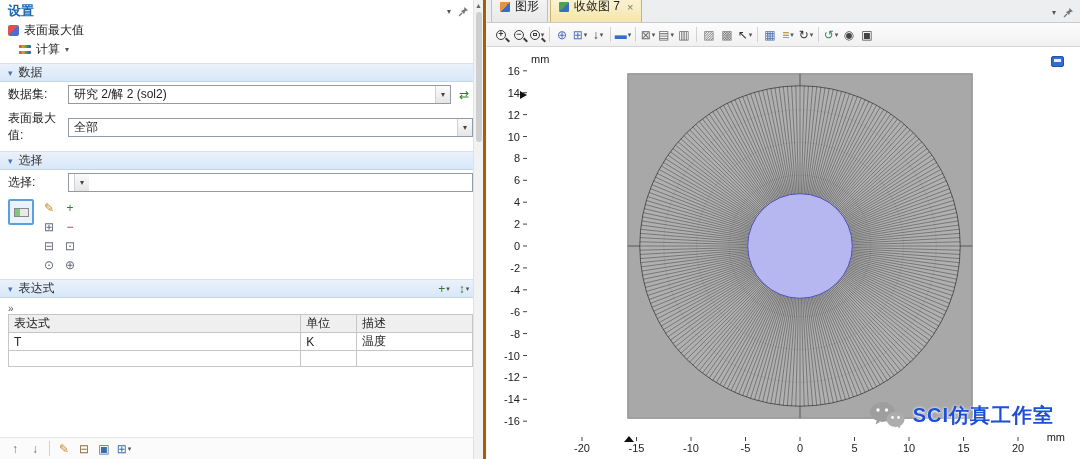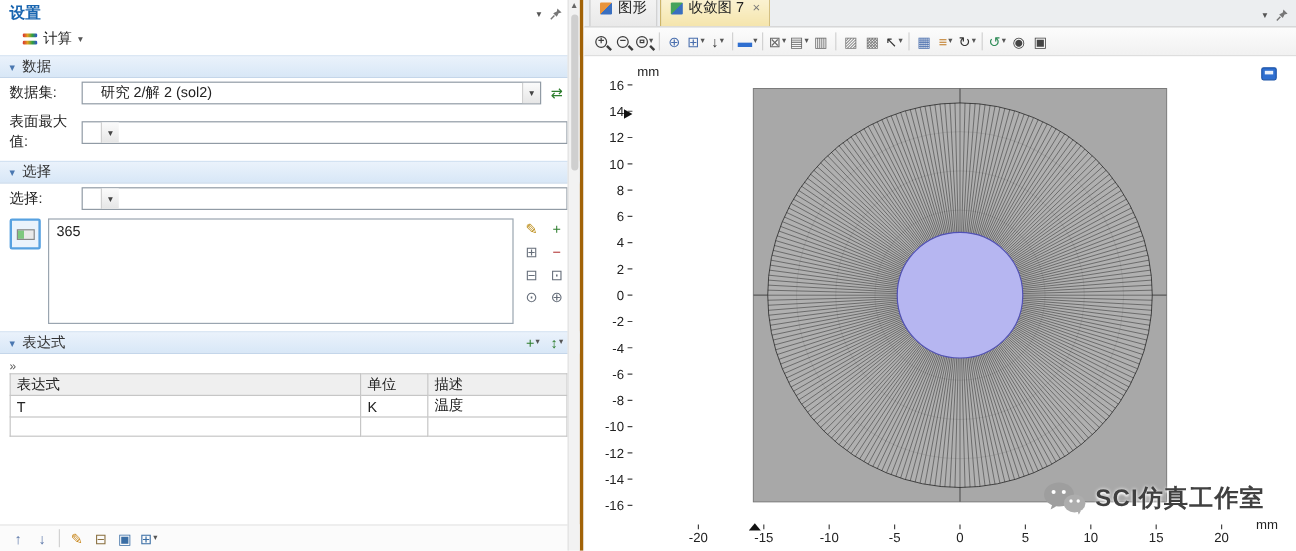--- a/index.html
+++ b/index.html
@@ -22,21 +22,21 @@
   .eq-icon i { height:3px; border-radius:1px; display:block;
                background:linear-gradient(90deg,#d83030,#e0a020,#30a040,#3050d0); }
   .sec-hdr { height:19px; background:linear-gradient(#eaf2fb,#d8e7f7); border-top:1px solid #d3e2f2;
              border-bottom:1px solid #c4d6ea; display:flex; align-items:center; gap:6px;
              padding:0 10px 0 8px; margin-top:4px; flex:none; }
   .sec-tri { color:#4a77b0; font-size:9px; }
   .sec-title { color:#333; }
   .sec-tools { margin-left:auto; display:flex; gap:2px; }
   .form-row { display:flex; align-items:center; padding:3px 10px 3px 8px; gap:4px; flex:none; }
   .f-label { width:56px; flex:none; }
-  .combo { flex:1; height:19px; border:1px solid #919ba5; background:#fff; display:flex; align-items:center; padding-left:15px; min-width:0; }
+  .combo { flex:1; height:19px; border:1px solid #919ba5; background:#fff; display:flex; align-items:center; padding-left:5px; min-width:0; }
   .combo .cval { flex:1; white-space:nowrap; overflow:hidden; }
   .combo .cbtn { width:15px; height:100%; flex:none; display:flex; align-items:center; justify-content:center;
                  font-size:8px; color:#444; border-left:1px solid #d0d0d0; background:linear-gradient(#fbfbfb,#e6e6e6); }
   .sel-wrap { display:flex; padding:4px 10px 2px 8px; gap:6px; align-items:flex-start; flex:none; }
   .sel-toggle { width:26px; height:26px; border:2px solid #57a1e0; border-radius:2px; background:#eaf3fc;
                 display:flex; align-items:center; justify-content:center; flex:none; }
   .sel-toggle i { width:15px; height:9px; border:1px solid #888; display:block;
                   background:linear-gradient(90deg,#7ec87e 0 40%,#e9e9e9 40% 100%); }
   .sel-list { flex:1; height:88px; border:1px solid #9aa5b0; background:#fff; padding:3px 6px; overflow:hidden; }
   .sel-cols { display:flex; gap:3px; flex:none; }
@@ -82,41 +82,45 @@
   .tab-close { font-size:11px; color:#777; margin-left:2px; }
   .g-tabbar .hdr-icons { margin-bottom:4px; }
   .g-toolbar { height:24px; border-bottom:1px solid #d6d6d6; background:linear-gradient(#fcfcfc,#f1f1f1);
                display:flex; align-items:center; padding:0 5px; flex:none; }
   .plot-area { position:relative; flex:1; background:#fff; overflow:hidden; }
   #plot-svg { position:absolute; left:0; top:0; }
   .win-icon { position:absolute; top:9px; right:16px; width:13px; height:11px; background:#2f6fd0;
               border:1px solid #1d54a8; border-radius:2px; }
   .win-icon i { display:block; margin:2px auto 0; width:7px; height:3px; background:#fff; opacity:.9; }
   .watermark { position:absolute; right:26px; bottom:30px; display:flex; align-items:center; gap:8px;
-               color:#404040; font-size:20px; font-weight:bold; letter-spacing:1px;
+               color:#1d4ed8; font-size:20px; font-weight:bold; letter-spacing:1px;
                text-shadow:0 0 3px #fff, 0 1px 2px rgba(255,255,255,.9); }
 </style>
 </head>
 <body>
 
 <div class="app">
 
   <div class="settings">
 
     <div class="s-header">
       <span class="s-title">设置</span>
       <span class="hdr-icons">
         <span class="hdr-caret">▾</span>
         <svg width="11" height="11" viewBox="0 0 11 11">
             <path d="M6.5 1 L10 4.5 L7.5 5 L6 8 L3 5 L6 3.5 Z" fill="#777"></path>
             <line x1="4" y1="7" x2="1" y2="10" stroke="#777" stroke-width="1.2"></line>
           </svg>
       </span>
     </div>
 
+    <div class="node-row">
+      <span class="node-icon"></span>
+      <span>表面最大值</span>
+    </div>
 
     <div class="compute-row">
       <span class="eq-icon">
           <i></i>
           <i></i>
         </span>
       <span>计算</span>
       <span class="hdr-caret">▾</span>
     </div>
 
@@ -132,41 +136,39 @@
       </span>
       <span id="dataset-tools" style="display:flex">
           <span class="tbi">
             <i class="glyph" style="color: rgb(45, 125, 45);">⇄</i>
           </span>
         </span>
     </div>
     <div class="form-row">
       <span class="f-label">表面最大值:</span>
       <span class="combo">
+        <span class="cval">全部</span>
         <span class="cbtn">▾</span>
       </span>
     </div>
 
     <div class="sec-hdr">
       <span class="sec-tri">▾</span>
       <span class="sec-title">选择</span>
     </div>
     <div class="form-row">
       <span class="f-label">选择:</span>
       <span class="combo">
         <span class="cbtn">▾</span>
       </span>
     </div>
     <div class="sel-wrap">
       <span class="sel-toggle">
           <i></i>
         </span>
-      <div class="sel-list" id="sel-list">
-          <div>365</div>
-        </div>
       <div class="sel-cols">
         <div class="sel-col" id="sel-col1">
             <span class="tbi">
               <i class="glyph" style="color: rgb(184, 134, 11);">✎</i>
             </span>
             <span class="tbi">
               <i class="glyph" style="color: rgb(102, 110, 122);">⊞</i>
             </span>
             <span class="tbi">
               <i class="glyph" style="color: rgb(102, 110, 122);">⊟</i>

